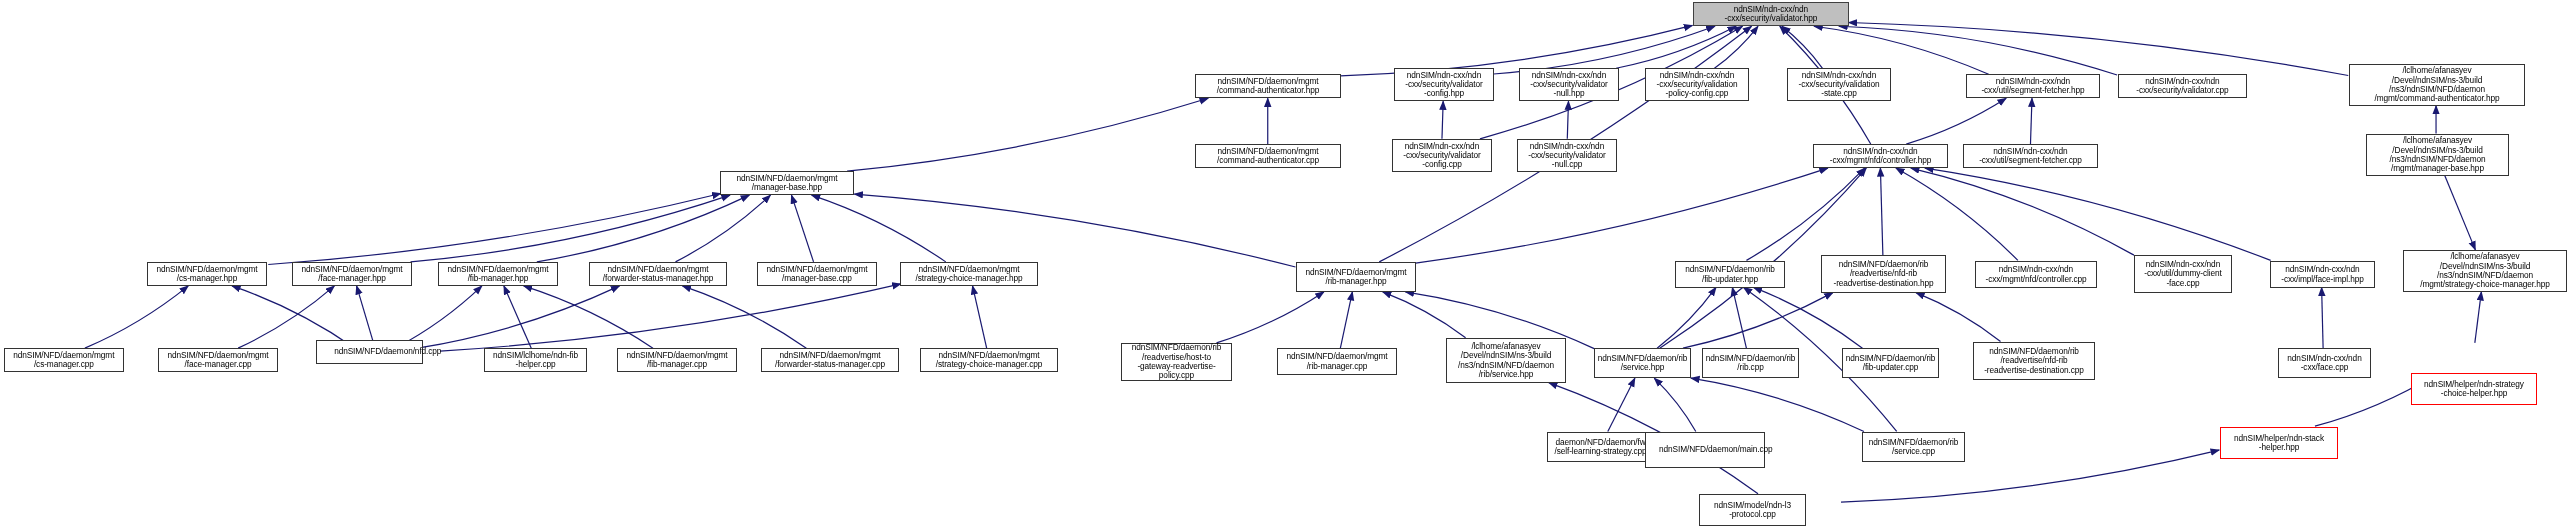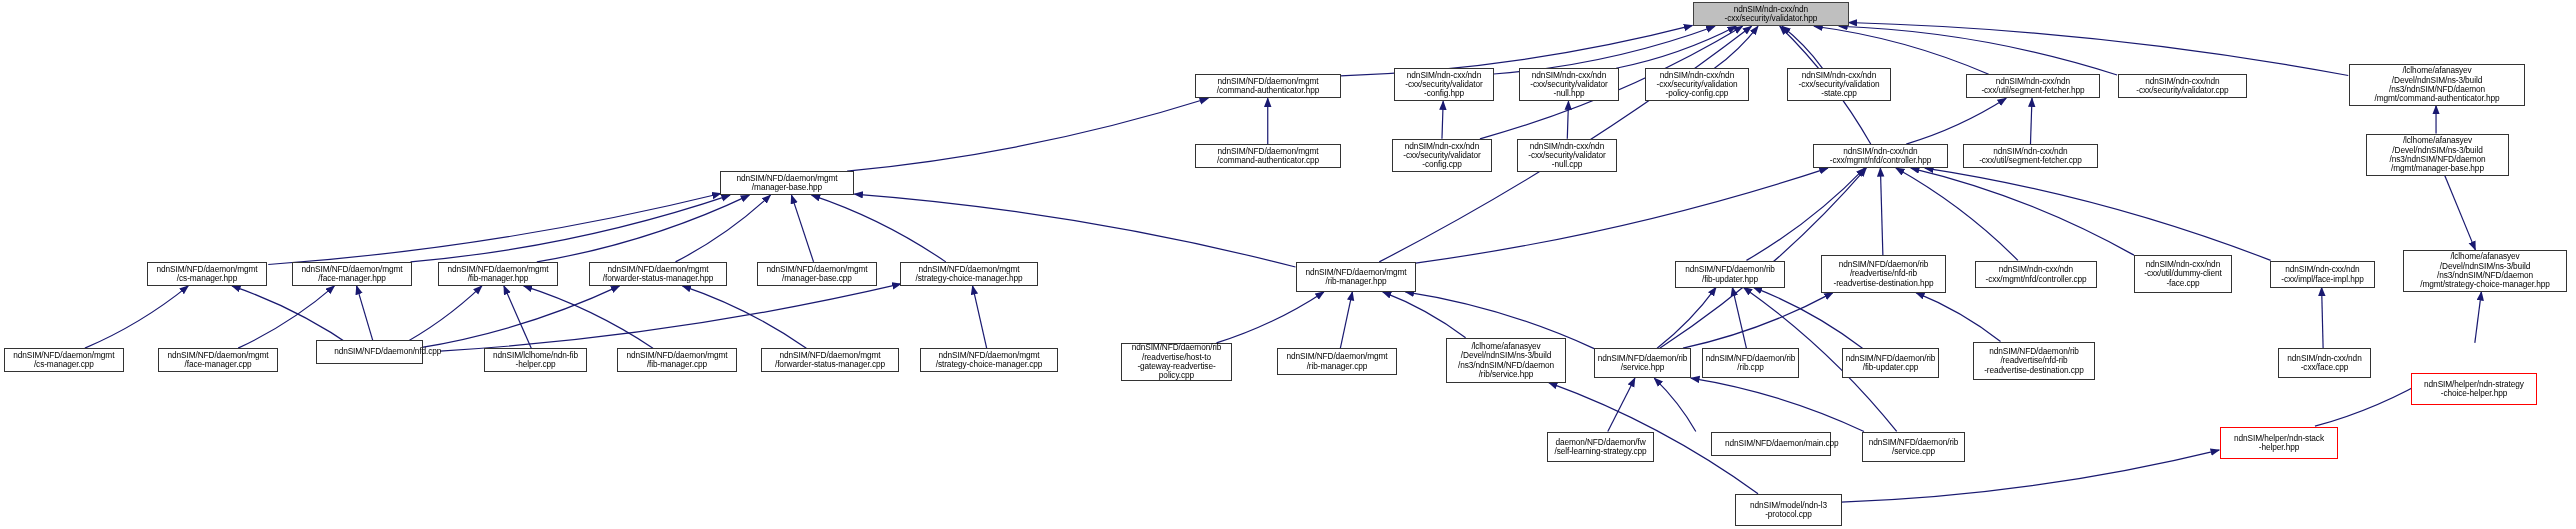--- a/index.html
+++ b/index.html
@@ -223,21 +223,21 @@
 /fib-updater.cpp</div>
     <div class="node thin" style="left: 1973px; top: 342px; width: 122px; height: 38px;">ndnSIM/NFD/daemon/rib
 /readvertise/nfd-rib
 -readvertise-destination.cpp</div>
     <div class="node thin" style="left: 2278px; top: 348px; width: 93px; height: 30px;">ndnSIM/ndn-cxx/ndn
 -cxx/face.cpp</div>
     <div class="node redborder" style="left: 2411px; top: 343px; width: 126px; height: 32px; margin-top: 30px;">ndnSIM/helper/ndn-strategy
 -choice-helper.hpp</div>
     <div class="node thin" style="left: 1547px; top: 432px; width: 107px; height: 30px;">daemon/NFD/daemon/fw
 /self-learning-strategy.cpp</div>
-    <div class="node thin" style="left: 1711px; top: 432px; width: 120px; height: 24px; padding-left: 23px;">ndnSIM/NFD/daemon/main.cpp</div>
+    <div class="node thin" style="left: 1645px; top: 432px; width: 120px; height: 36px; padding-left: 23px;">ndnSIM/NFD/daemon/main.cpp</div>
     <div class="node thin" style="left: 1862px; top: 432px; width: 103px; height: 30px;">ndnSIM/NFD/daemon/rib
 /service.cpp</div>
     <div class="node redborder" style="left: 2220px; top: 427px; width: 118px; height: 32px;">ndnSIM/helper/ndn-stack
 -helper.hpp</div>
-    <div class="node thin" style="left: 1735px; top: 494px; width: 107px; height: 32px;">ndnSIM/model/ndn-l3
+    <div class="node thin" style="left: 1699px; top: 494px; width: 107px; height: 32px;">ndnSIM/model/ndn-l3
 -protocol.cpp</div>
   </div>
 
 
 </body></html>

